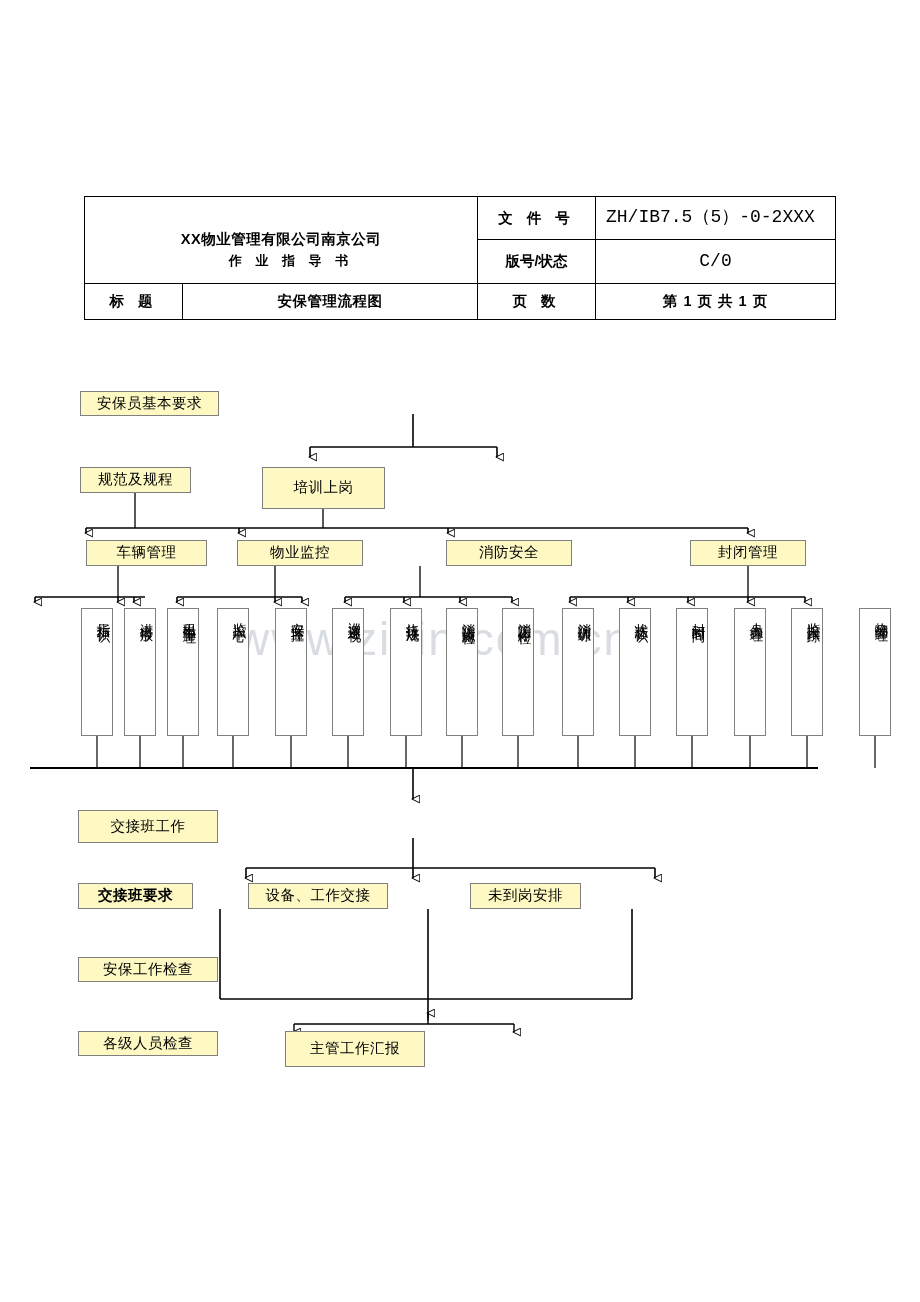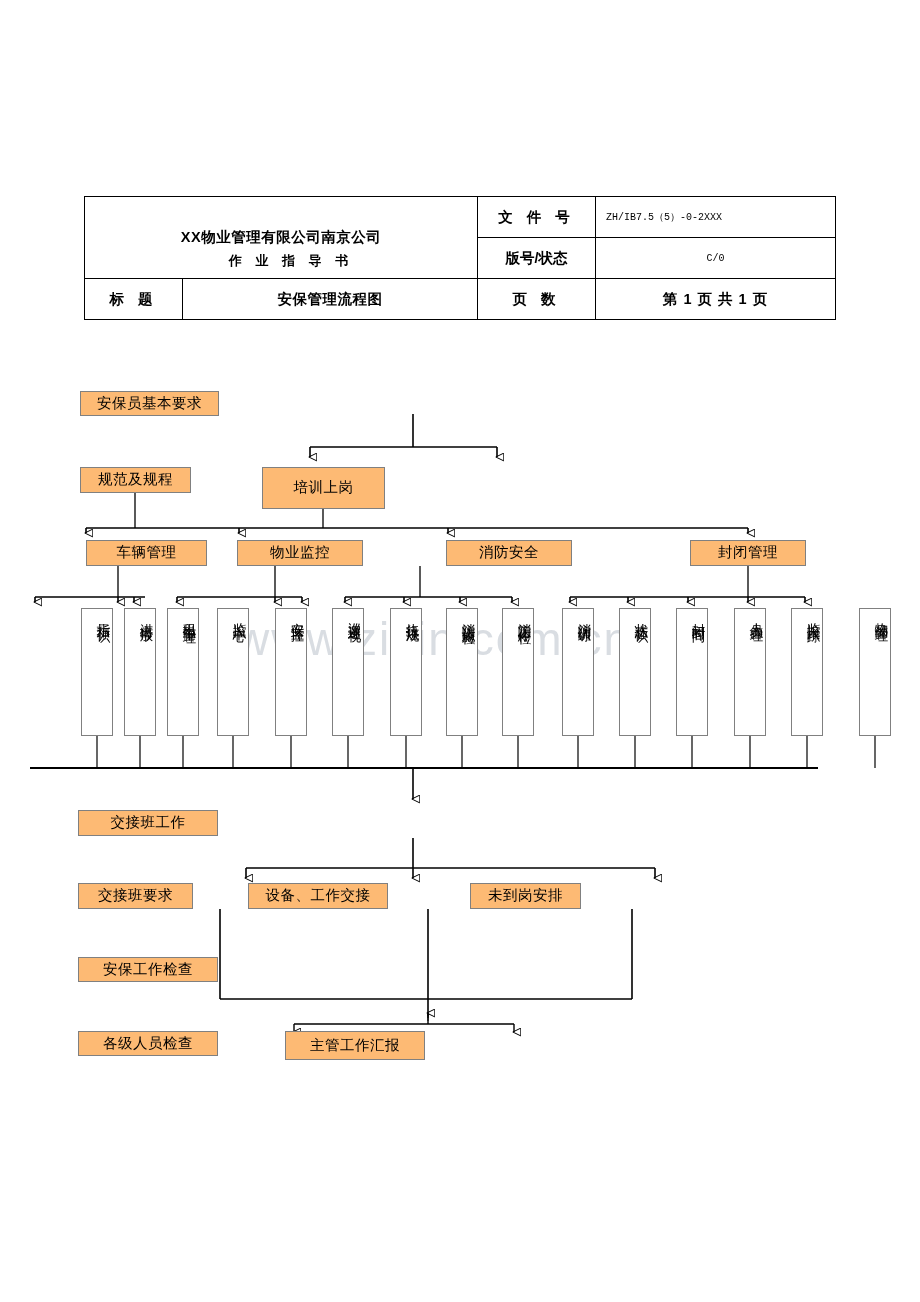--- a/index.html
+++ b/index.html
@@ -39,32 +39,32 @@
     color: #000;
     text-align: center;
     vertical-align: middle;
     padding: 2px 4px;
     font-family: "Liberation Sans", sans-serif;
     line-height: 1.3;
   }
   .doc-table .cell-company { font-weight: bold; letter-spacing:.5px; }
   .doc-table .cell-label { letter-spacing: 5px; font-weight: bold; }
   .doc-table .cell-label-nospace { font-weight: bold; }
-  .doc-table .cell-value { font-family:"Liberation Mono","DejaVu Sans Mono",monospace; font-size:10px; }
+  .doc-table .cell-value { font-family:"Liberation Mono","DejaVu Sans Mono",monospace; font-size:18px; }
   .doc-table .cell-value-l { text-align:left; padding-left:10px; }
   .doc-table .cell-title { font-weight: bold; letter-spacing:.5px; }
   .doc-table .cell-pages { font-weight: bold; letter-spacing:1px; }
 
   
   .fc { position: absolute; left:0; top:0; width:920px; height:1302px; z-index:2; }
 
   .box {
     position: absolute;
     border: 1px solid #808080;
-    background: #fdba74;
+    background: #fef9c3;
     color: #000;
     font-size: 14.5px;
     display: flex;
     align-items: center;
     justify-content: center;
     font-family: "Liberation Sans", sans-serif;
     letter-spacing: 0.5px;
     line-height: 1.1;
     white-space: nowrap;
   }
@@ -249,25 +249,25 @@
     <div class="vbox" style="left:390px; top:608px; width:32px; height:128px;">执行法规</div>
     <div class="vbox" style="left:446px; top:608px; width:32px; height:128px;">消防设施检</div>
     <div class="vbox" style="left:502px; top:608px; width:32px; height:128px;">消防工作检</div>
     <div class="vbox" style="left:562px; top:608px; width:32px; height:128px;">消防训练</div>
     <div class="vbox" style="left:619px; top:608px; width:32px; height:128px;">状态标识</div>
     <div class="vbox" style="left:676px; top:608px; width:32px; height:128px;">封闭时间</div>
     <div class="vbox" style="left:734px; top:608px; width:32px; height:128px;">人员管理</div>
     <div class="vbox" style="left:791px; top:608px; width:32px; height:128px;">监控跟踪</div>
     <div class="vbox" style="left:859px; top:608px; width:32px; height:128px;">物品管理</div>
 
-    <div class="box" style="left:78px; top:810px; width:140px; height:26px;">交接班工作</div>
-
-    <div class="box" style="left:78px; top:883px; width:115px; height:26px;">交接班要求</div>
+    <div class="box" style="left:78px; top:810px; width:140px; height:33px;">交接班工作</div>
+
+    <div class="box" style="left:78px; top:883px; width:115px; height:26px;font-weight:bold;">交接班要求</div>
     <div class="box" style="left:248px; top:883px; width:140px; height:26px;">设备、工作交接</div>
     <div class="box" style="left:470px; top:883px; width:111px; height:26px;">未到岗安排</div>
 
     <div class="box" style="left:78px; top:957px; width:140px; height:25px;">安保工作检查</div>
 
     <div class="box" style="left:78px; top:1031px; width:140px; height:25px;">各级人员检查</div>
-    <div class="box" style="left:285px; top:1031px; width:140px; height:29px;">主管工作汇报</div>
+    <div class="box" style="left:285px; top:1031px; width:140px; height:36px;">主管工作汇报</div>
 
   </div>
 </div>
 
 </body></html>

